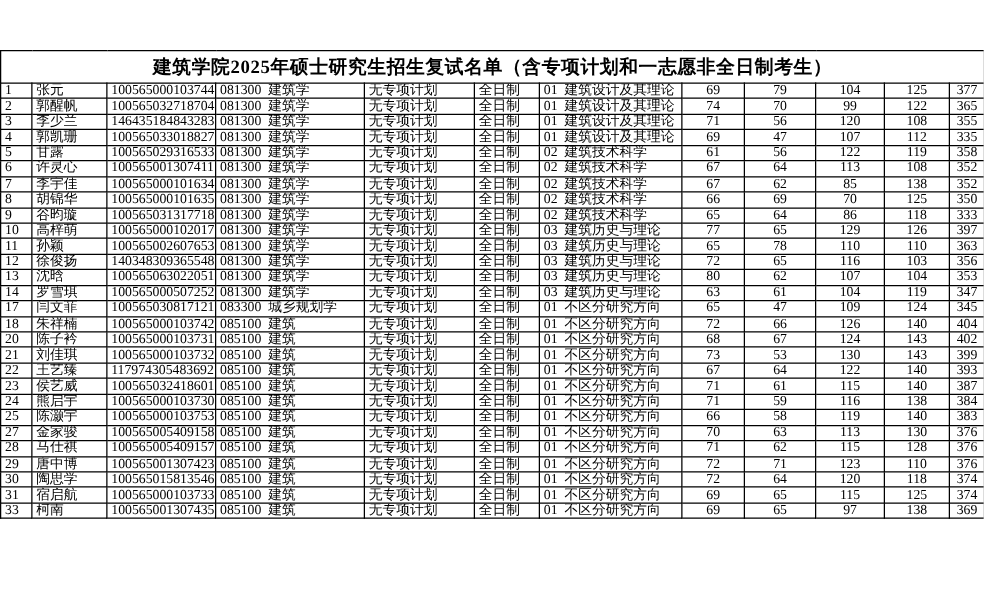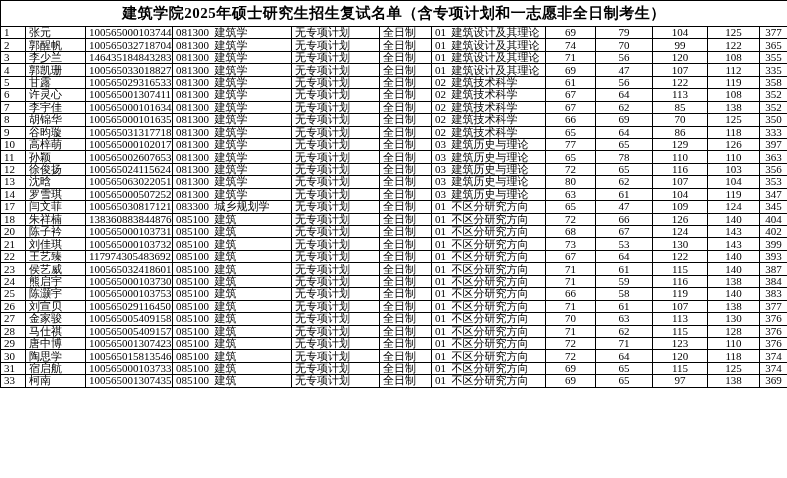--- a/index.html
+++ b/index.html
@@ -13,20 +13,21 @@
     height: 478px;
     background: #ffffff;
     overflow: hidden;
     font-family: "Liberation Serif", "DejaVu Serif", serif;
     color: #000000;
   }
   table.roster {
     border-collapse: collapse;
     table-layout: fixed;
     width: 787px;
+    margin-top: 40px;
   }
   table.roster th, table.roster td {
     border: 1px solid #000000;
     overflow: hidden;
     vertical-align: middle;
     box-sizing: border-box;
   }
   .title-cell {
     height: 26px;
     font-size: 15px;
@@ -228,21 +229,21 @@
           <td class="l">03  建筑历史与理论</td>
           <td class="c">65</td>
           <td class="c">78</td>
           <td class="c">110</td>
           <td class="c">110</td>
           <td class="c">363</td>
         </tr>
         <tr>
           <td class="l">12</td>
           <td class="l">徐俊扬</td>
-          <td class="l">100565024115624</td>
+          <td class="l">140348309365548</td>
           <td class="l">081300  建筑学</td>
           <td class="l">无专项计划</td>
           <td class="l">全日制</td>
           <td class="l">03  建筑历史与理论</td>
           <td class="c">72</td>
           <td class="c">65</td>
           <td class="c">116</td>
           <td class="c">103</td>
           <td class="c">356</td>
         </tr>
@@ -284,21 +285,21 @@
           <td class="l">01  不区分研究方向</td>
           <td class="c">65</td>
           <td class="c">47</td>
           <td class="c">109</td>
           <td class="c">124</td>
           <td class="c">345</td>
         </tr>
         <tr>
           <td class="l">18</td>
           <td class="l">朱祥楠</td>
-          <td class="l">138360883844876</td>
+          <td class="l">100565000103742</td>
           <td class="l">085100  建筑</td>
           <td class="l">无专项计划</td>
           <td class="l">全日制</td>
           <td class="l">01  不区分研究方向</td>
           <td class="c">72</td>
           <td class="c">66</td>
           <td class="c">126</td>
           <td class="c">140</td>
           <td class="c">404</td>
         </tr>
@@ -380,34 +381,20 @@
           <td class="l">无专项计划</td>
           <td class="l">全日制</td>
           <td class="l">01  不区分研究方向</td>
           <td class="c">66</td>
           <td class="c">58</td>
           <td class="c">119</td>
           <td class="c">140</td>
           <td class="c">383</td>
         </tr>
         <tr>
-          <td class="l">26</td>
-          <td class="l">刘宣贝</td>
-          <td class="l">100565029116450</td>
-          <td class="l">085100  建筑</td>
-          <td class="l">无专项计划</td>
-          <td class="l">全日制</td>
-          <td class="l">01  不区分研究方向</td>
-          <td class="c">71</td>
-          <td class="c">61</td>
-          <td class="c">107</td>
-          <td class="c">138</td>
-          <td class="c">377</td>
-        </tr>
-        <tr>
           <td class="l">27</td>
           <td class="l">金家骏</td>
           <td class="l">100565005409158</td>
           <td class="l">085100  建筑</td>
           <td class="l">无专项计划</td>
           <td class="l">全日制</td>
           <td class="l">01  不区分研究方向</td>
           <td class="c">70</td>
           <td class="c">63</td>
           <td class="c">113</td>

